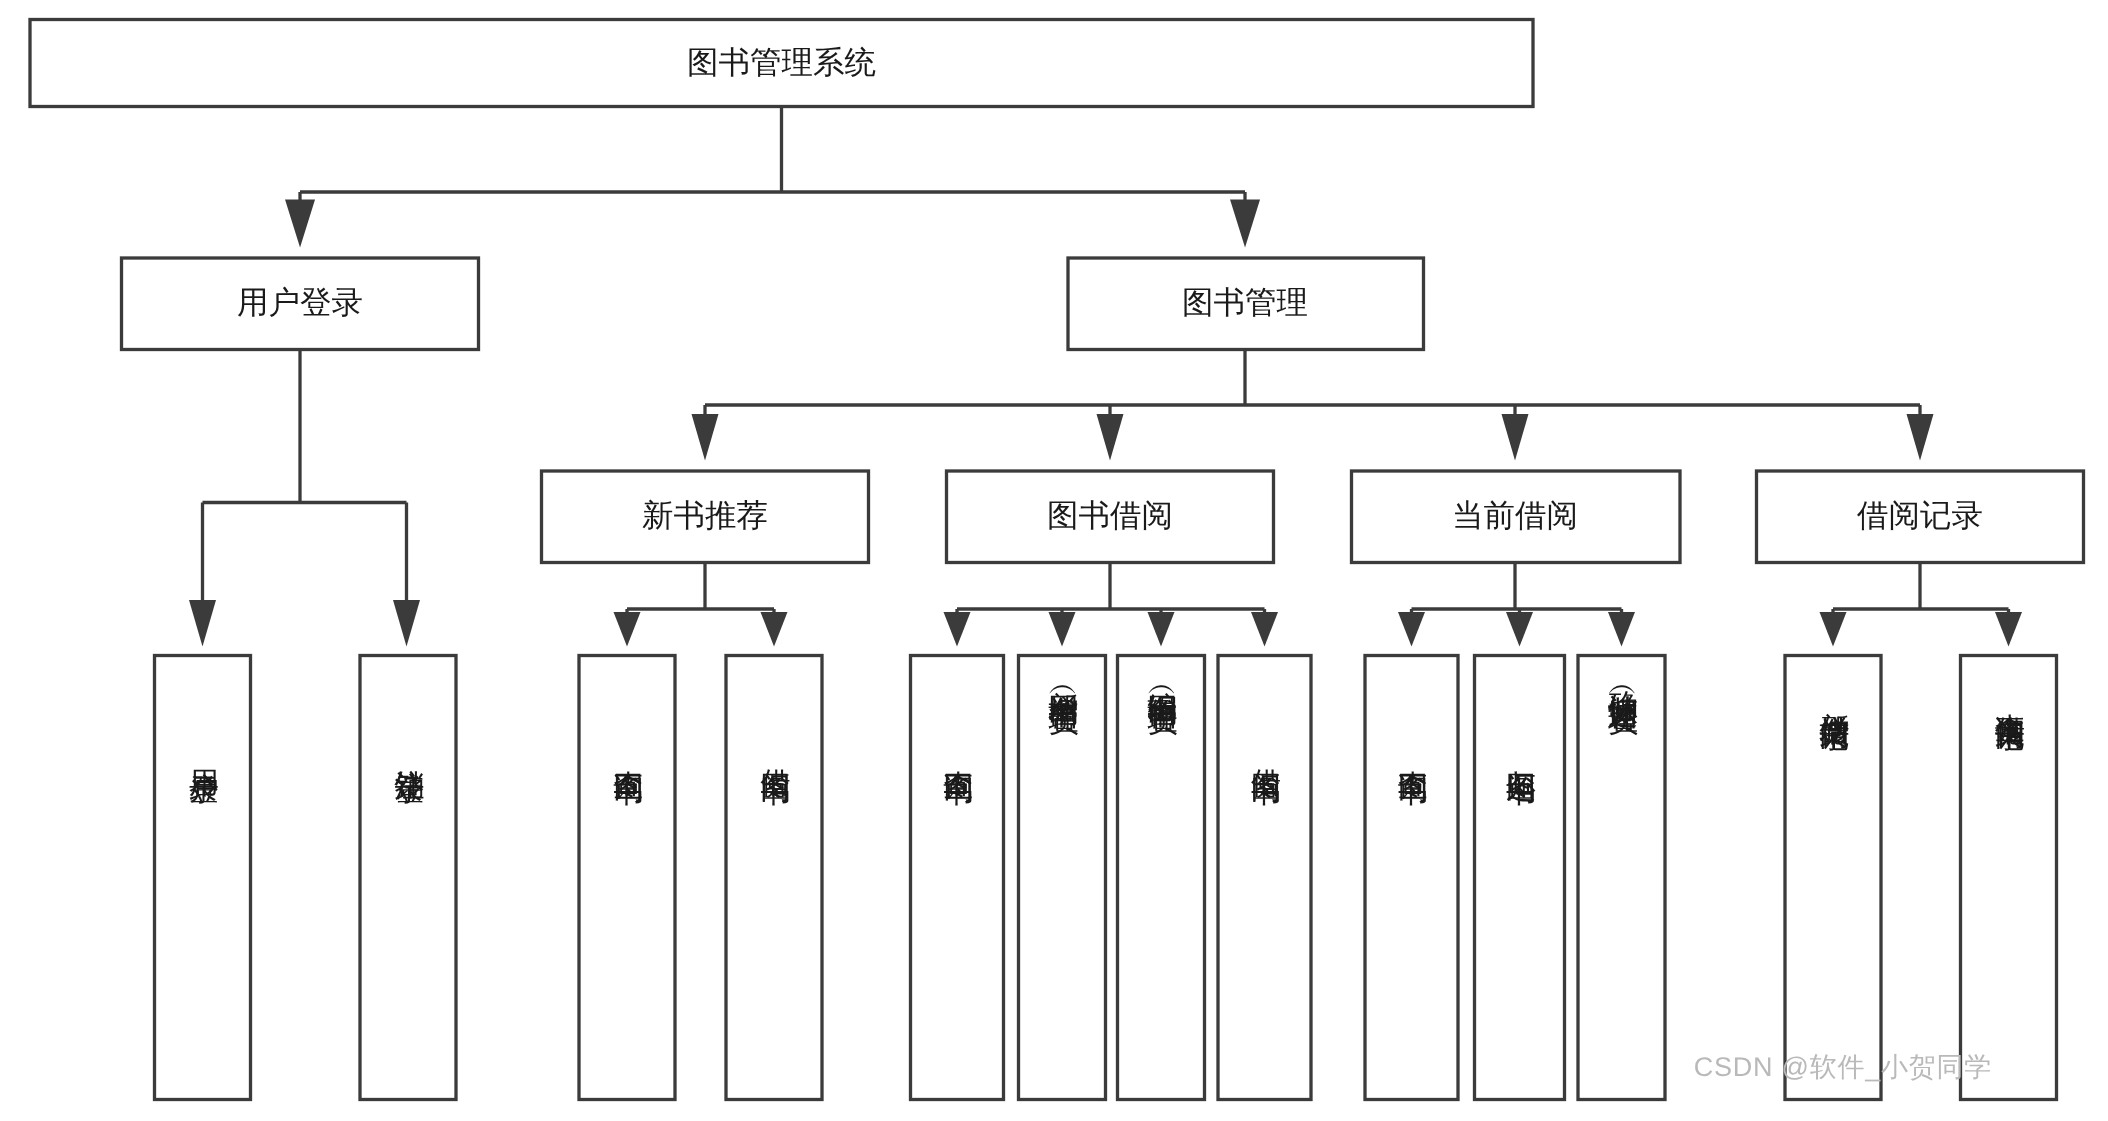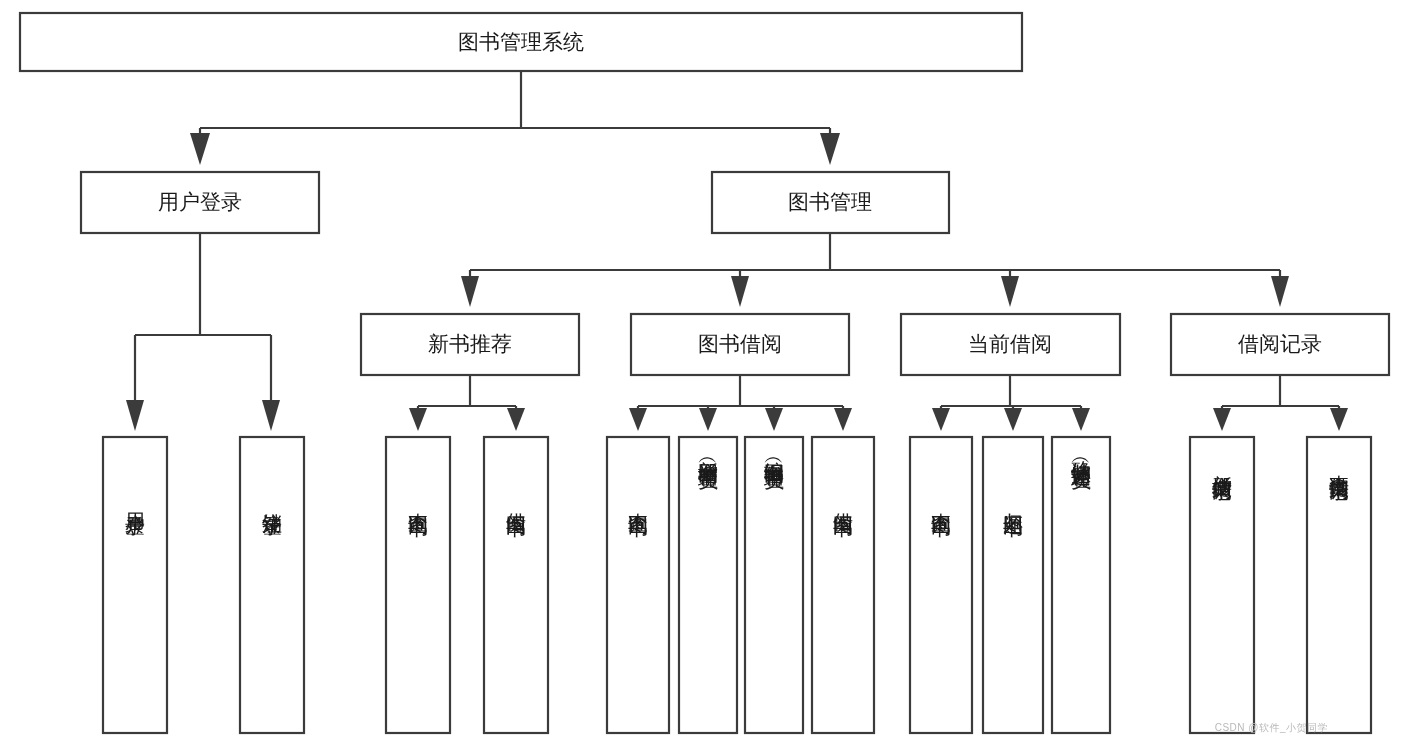--- a/index.html
+++ b/index.html
@@ -61,23 +61,23 @@
     font-family: "Liberation Sans", "DejaVu Sans", sans-serif;
     font-size: 20px;
     line-height: 1.05;
     color: #1a1a1a;
     letter-spacing: 1.5px;
     white-space: nowrap;
   }
   .watermark {
     position: absolute;
     right: 8px;
-    bottom: 12px;
-    font-family: "Liberation Sans", "DejaVu Sans", sans-serif;
-    font-size: 10px;
+    bottom: 24px;
+    font-family: "Liberation Sans", "DejaVu Sans", sans-serif;
+    font-size: 18px;
     color: #b9b9b9;
     letter-spacing: 0.5px;
     user-select: none;
   }
 </style>
 </head>
 <body>
 
 <div id="diagram-root">
 

